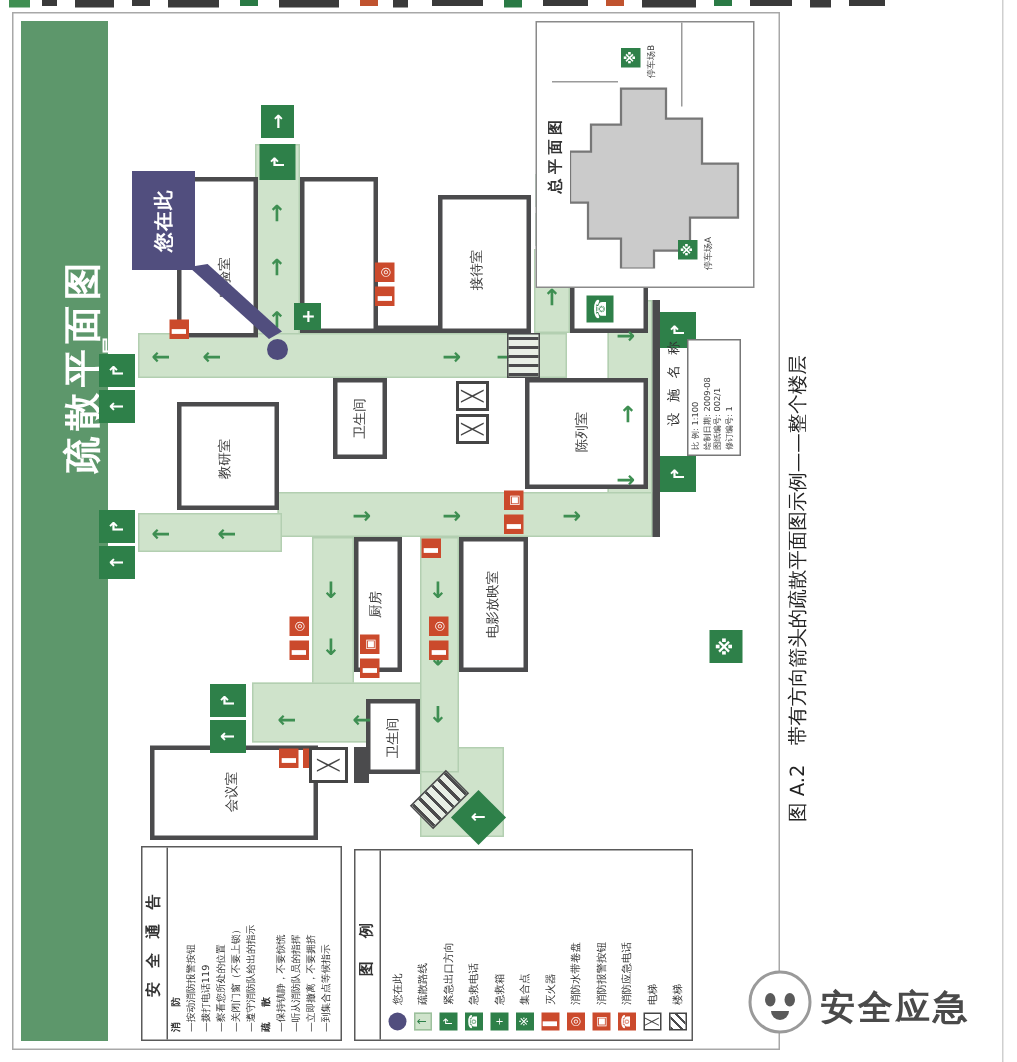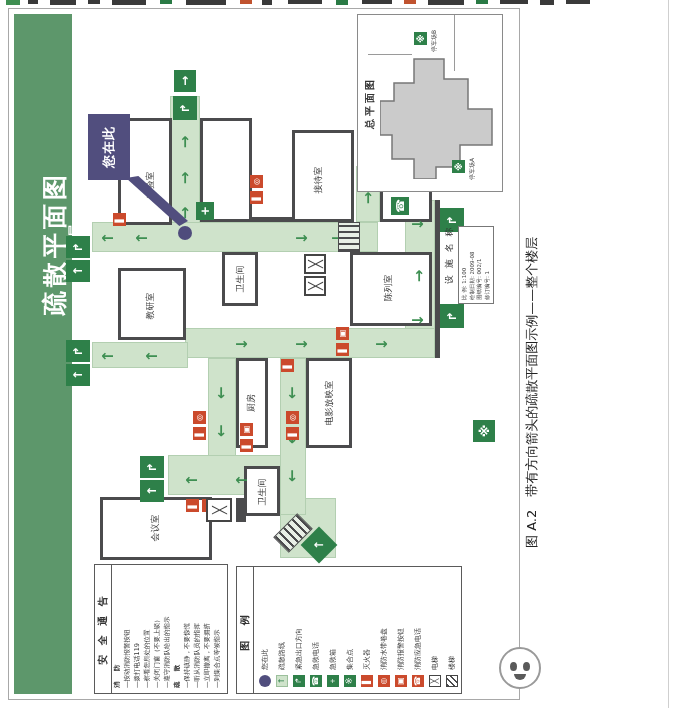--- a/index.html
+++ b/index.html
@@ -296,14 +296,15 @@
   <div class="frag" style="left:476px;width:12px;height:4px;background:#2a7a45"></div>
   <div class="frag" style="left:500px;width:28px;height:4px"></div>
   <div class="frag" style="left:540px;width:14px;height:5px"></div>
   <div class="frag" style="left:566px;width:24px;height:4px"></div>
 
   <div class="wm-logo">
     <div class="wm-eye" style="left:9px;top:13px"></div>
     <div class="wm-eye" style="left:22px;top:13px"></div>
     <div style="position:absolute;left:13px;top:25px;width:12px;height:6px;border-radius:0 0 8px 8px;background:#5a5a5a"></div>
   </div>
+  <div class="wm-text">安全应急</div>
 
 </div>
 
 </body></html>

